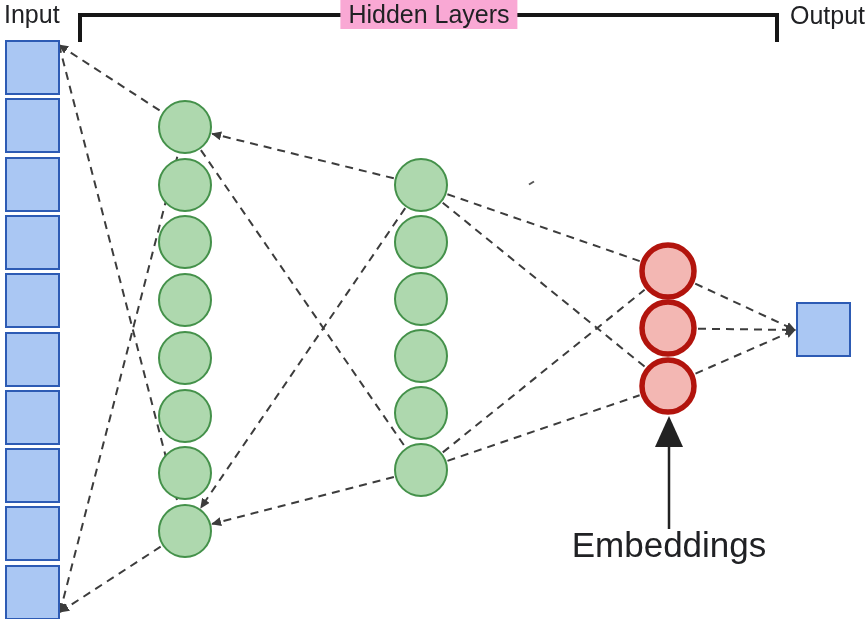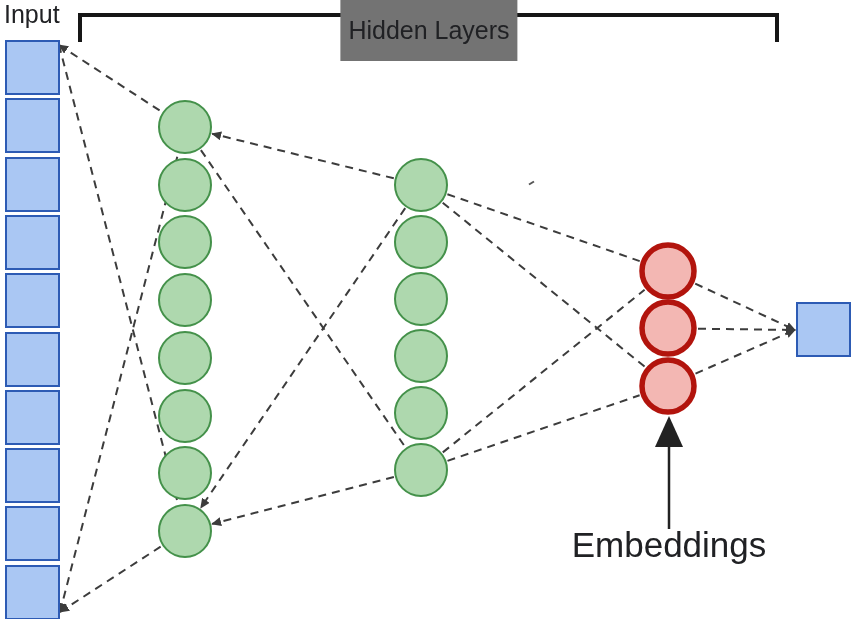--- a/index.html
+++ b/index.html
@@ -13,21 +13,21 @@
   .canvas svg{position:absolute;left:0;top:0;z-index:1;}
   .lbl{
     position:absolute;
     z-index:2;
     font-size:25px;
     line-height:29px;
     color:#202124;
     white-space:nowrap;
   }
   #lbl-input{left:4px;top:0;}
-  #lbl-hidden{left:429px;top:0;transform:translateX(-50%);background:#737373;padding:16px 8px;}
+  #lbl-hidden{left:429px;top:0;transform:translateX(-50%);background:#f9a8d4;padding:0 8px;}
   #lbl-output{left:790px;top:1px;}
   #lbl-emb{left:669px;top:527px;transform:translateX(-50%);font-size:35px;line-height:36px;}
 </style>
 </head>
 <body>
 
 <div class="canvas">
   <svg id="net" width="865" height="619" viewBox="0 0 865 619">
     <defs>
       <marker id="arrEnd" markerUnits="userSpaceOnUse" markerWidth="12" markerHeight="12" refX="9" refY="4.5" orient="auto">
@@ -95,14 +95,15 @@
       </g>
     <g id="g-arrow">
       <line id="emb-arrow-line" x1="669" y1="444" x2="669" y2="529" stroke-width="2.5" stroke="#222222"></line>
       <polygon id="emb-arrow-head" points="669,416 655,447 683,447" fill="#222222"></polygon>
     </g>
     <line id="stray" x1="529" y1="184.5" x2="534" y2="181.5" stroke-width="2" stroke="#555555"></line>
   </svg>
 
   <div class="lbl" id="lbl-input" style="color: rgb(32, 33, 36);">Input</div>
   <div class="lbl" id="lbl-hidden" style="color: rgb(32, 33, 36);">Hidden Layers</div>
+  <div class="lbl" id="lbl-output" style="color: rgb(32, 33, 36);">Output</div>
   <div class="lbl" id="lbl-emb" style="color: rgb(32, 33, 36);">Embeddings</div>
 </div>
 
 </body></html>

